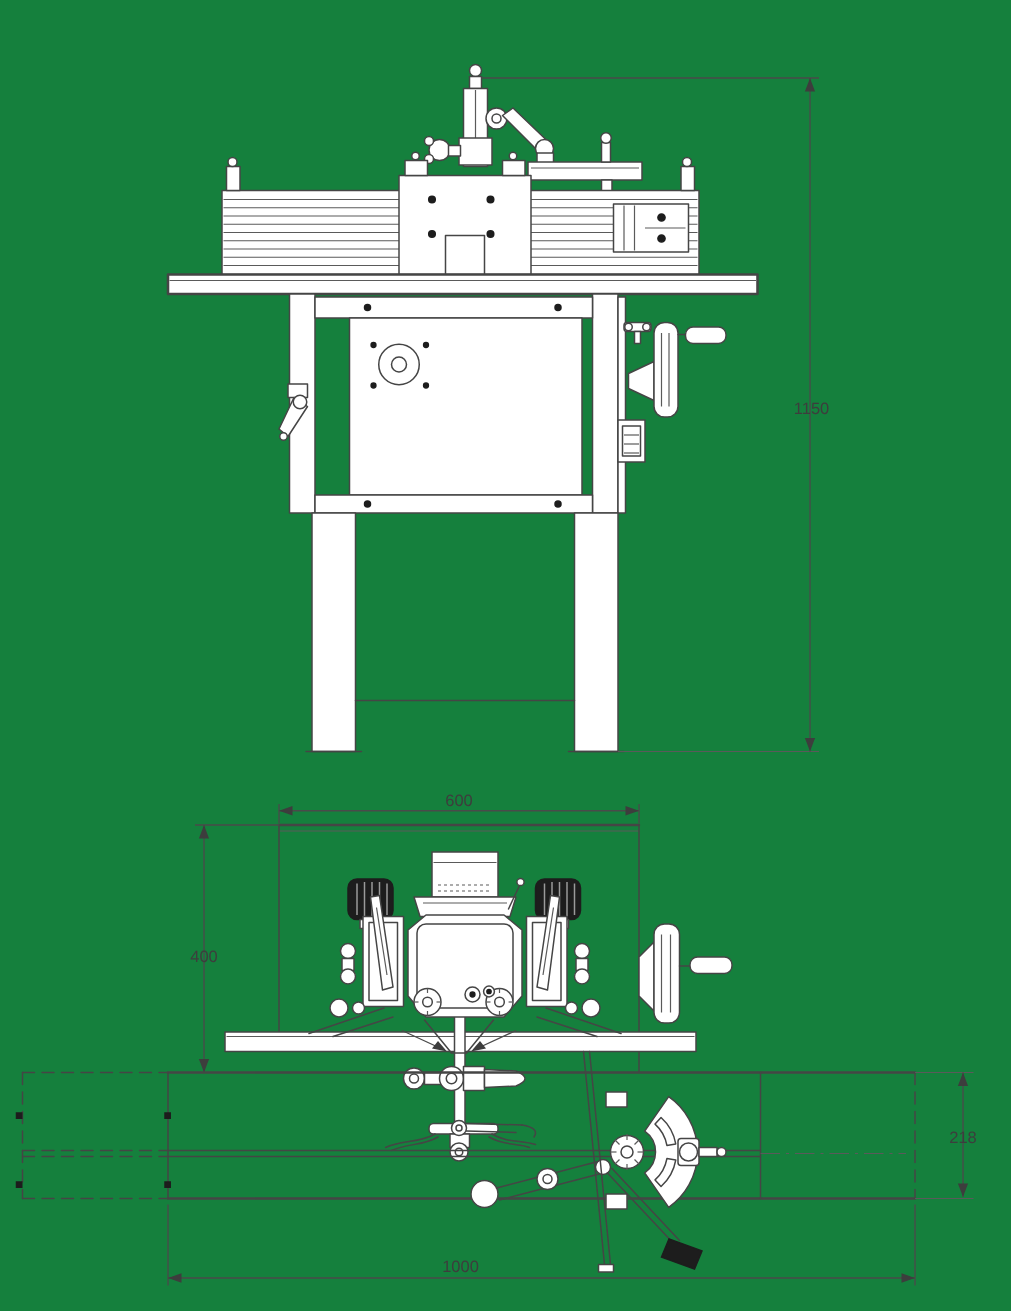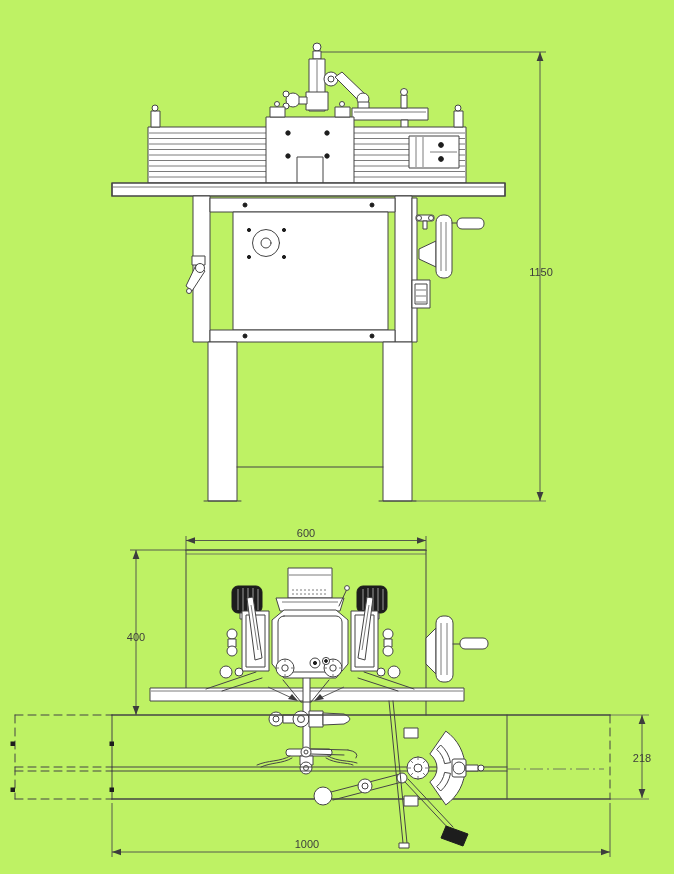--- a/index.html
+++ b/index.html
@@ -1,16 +1,16 @@
 <!DOCTYPE html>
 <html><head>
 <meta charset="utf-8">
 <style>
   html,body{margin:0;padding:0;background:#ffffff;}
-  .canvas{position:relative;width:674px;height:874px;background:#bef264;overflow:hidden;
+  .canvas{position:relative;width:674px;height:874px;background:#15803d;overflow:hidden;
           font-family:"Liberation Sans",sans-serif;}
   svg{display:block;}
   .ln   {stroke:#454545;stroke-width:1;fill:none;stroke-linecap:round;stroke-linejoin:round;}
   .lnw  {stroke:#454545;stroke-width:1;fill:#ffffff;stroke-linejoin:round;}
   .thk  {stroke-width:1.7;}
   .thin {stroke-width:.8;stroke:#5a5a5a;}
   .dk   {fill:#1d1d1d;stroke:#1d1d1d;}
   .knurl{stroke:#9a9a9a;stroke-width:1;}
   .dash {stroke-dasharray:8 5;}
   .cline{stroke-dasharray:13 4 2 4;}

